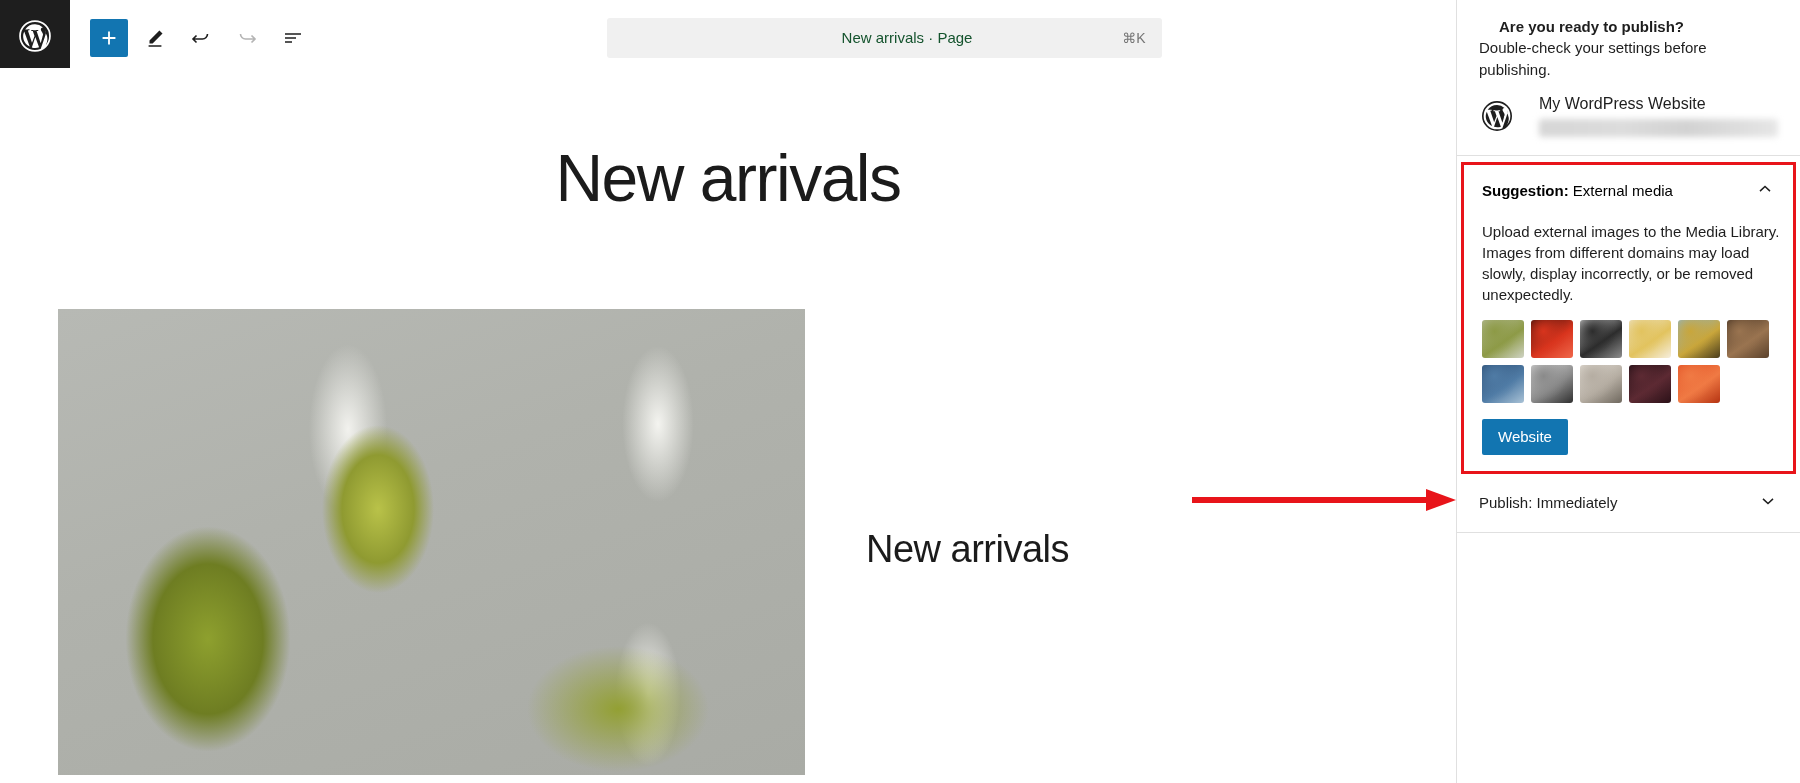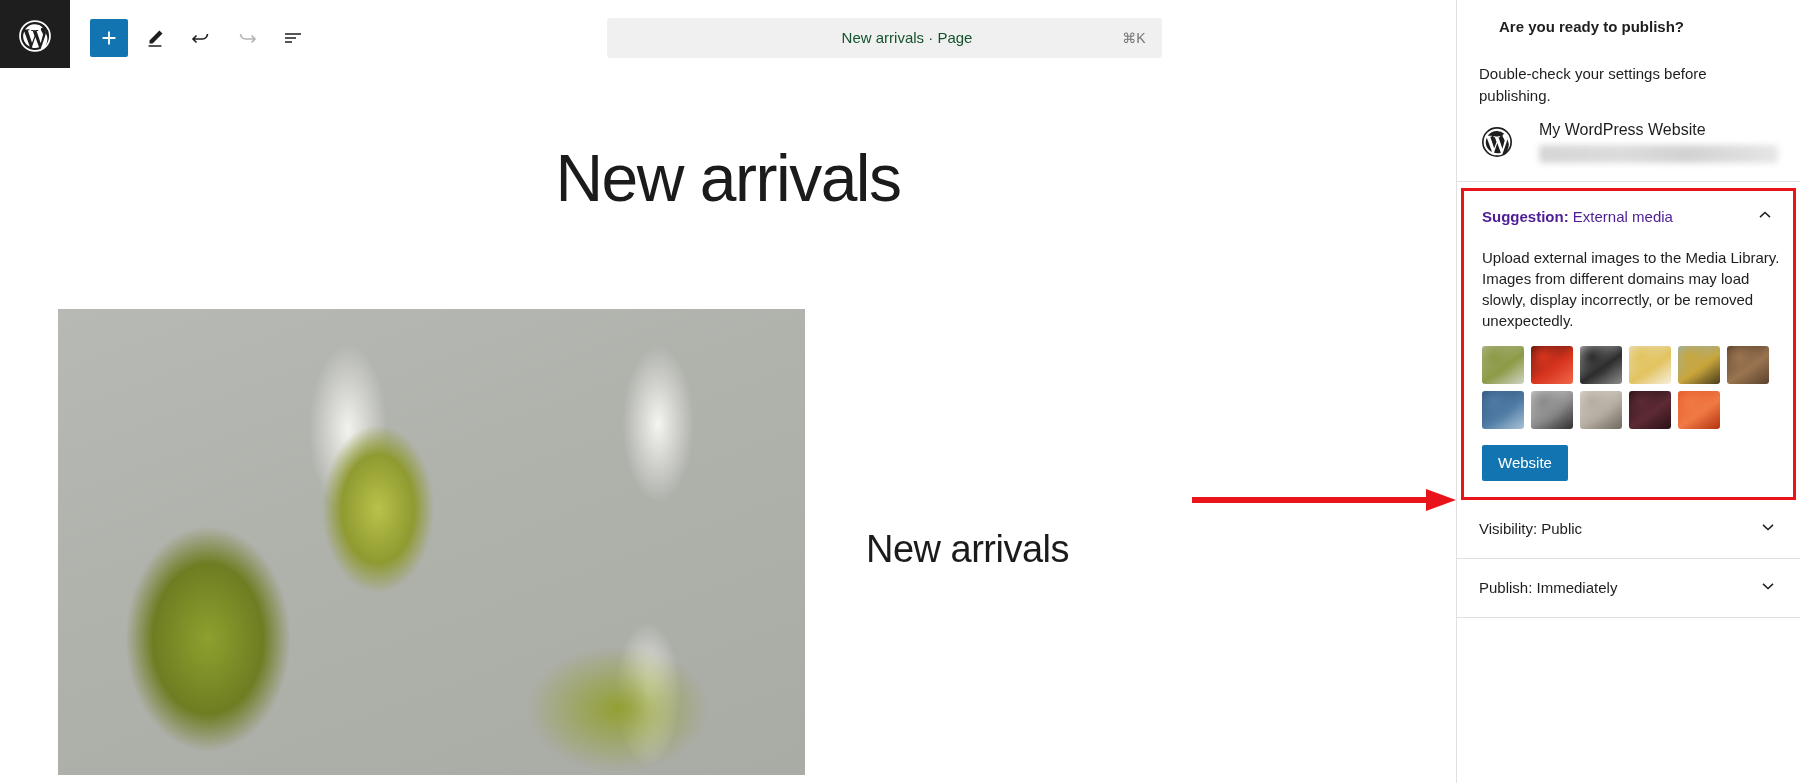--- a/index.html
+++ b/index.html
@@ -94,21 +94,21 @@
     font-size: 15px; font-family: inherit; cursor: pointer;
   }
   .btn-publish {
     flex: 1; height: 40px; background: #1275b1; color: #ffffff;
     border: 1px solid #1275b1; border-radius: 2px;
     font-size: 15px; font-family: inherit; cursor: pointer;
   }
 
   .publish-intro { padding: 18px 22px 0 22px; }
   .intro-title { font-size: 15px; font-weight: 700; color: #1e1e1e; margin-left: 20px; }
-  .intro-desc { font-size: 15px; line-height: 1.45; color: #1e1e1e; margin-top: 28px; }
+  .intro-desc { font-size: 15px; line-height: 1.45; color: #1e1e1e; margin-top: 2px; }
 
   .site-row {
     display: flex; align-items: center; gap: 24px; padding: 14px 22px 18px 22px;
     border-bottom: 1px solid #e0e0e0;
   }
   .site-icon { width: 36px; height: 36px; flex: none; }
   .site-meta { flex: 1; min-width: 0; }
   .site-name { font-size: 16px; color: #1e1e1e; }
   .site-url-blur {
     margin-top: 6px; height: 18px; width: 100%;
@@ -120,21 +120,21 @@
   .suggestion-panel {
     margin: 6px 4px 0 4px;
     border: 3px solid #e8141a;
     background: #ffffff;
     padding: 0 0 6px 0;
   }
   .suggestion-head {
     display: flex; align-items: center; justify-content: space-between;
     padding: 14px 18px 10px 18px; cursor: pointer;
   }
-  .suggestion-title { font-size: 15px; color: #4c1d95; }
+  .suggestion-title { font-size: 15px; color: #000000; }
   .suggestion-title b { font-weight: 700; }
   .suggestion-body {
     font-size: 15px; line-height: 1.42; color: #1e1e1e;
     padding: 8px 12px 0 18px;
   }
   .thumb-grid {
     display: flex; flex-wrap: wrap; gap: 7px;
     padding: 14px 18px 0 18px; width: 100%;
   }
   .thumb {
@@ -271,28 +271,20 @@
           <div class="thumb" style="background: radial-gradient(circle at 30% 30%, rgb(154, 116, 80) 0%, rgba(0, 0, 0, 0) 60%), linear-gradient(145deg, rgb(59, 42, 28) 0%, rgb(154, 116, 80) 55%, rgb(91, 66, 44) 100%);"></div>
           <div class="thumb" style="background: radial-gradient(circle at 30% 30%, rgb(79, 123, 165) 0%, rgba(0, 0, 0, 0) 60%), linear-gradient(145deg, rgb(42, 74, 112) 0%, rgb(79, 123, 165) 55%, rgb(169, 194, 214) 100%);"></div>
           <div class="thumb" style="background: radial-gradient(circle at 30% 30%, rgb(138, 138, 138) 0%, rgba(0, 0, 0, 0) 60%), linear-gradient(145deg, rgb(220, 220, 220) 0%, rgb(138, 138, 138) 55%, rgb(48, 48, 48) 100%);"></div>
           <div class="thumb" style="background: radial-gradient(circle at 30% 30%, rgb(181, 173, 162) 0%, rgba(0, 0, 0, 0) 60%), linear-gradient(145deg, rgb(231, 226, 218) 0%, rgb(181, 173, 162) 55%, rgb(111, 104, 94) 100%);"></div>
           <div class="thumb" style="background: radial-gradient(circle at 30% 30%, rgb(93, 42, 51) 0%, rgba(0, 0, 0, 0) 60%), linear-gradient(145deg, rgb(20, 9, 14) 0%, rgb(93, 42, 51) 55%, rgb(43, 17, 24) 100%);"></div>
           <div class="thumb" style="background: radial-gradient(circle at 30% 30%, rgb(240, 122, 68) 0%, rgba(0, 0, 0, 0) 60%), linear-gradient(145deg, rgb(224, 74, 32) 0%, rgb(240, 122, 68) 55%, rgb(181, 51, 18) 100%);"></div>
         </div>
       <button class="btn-upload">Website</button>
     </div>
 
-    <div class="panel-row">
-      <span class="panel-row-label">Visibility: Public</span>
-      <span class="chev">
-        <svg width="20" height="20" viewBox="0 0 24 24">
-            <path fill="none" stroke="#1e1e1e" stroke-width="1.8" d="M6 9.5 12 15l6-5.5"></path>
-          </svg>
-      </span>
-    </div>
 
     <div class="panel-row">
       <span class="panel-row-label">Publish: Immediately</span>
       <span class="chev">
         <svg width="20" height="20" viewBox="0 0 24 24">
             <path fill="none" stroke="#1e1e1e" stroke-width="1.8" d="M6 9.5 12 15l6-5.5"></path>
           </svg>
       </span>
     </div>
 

